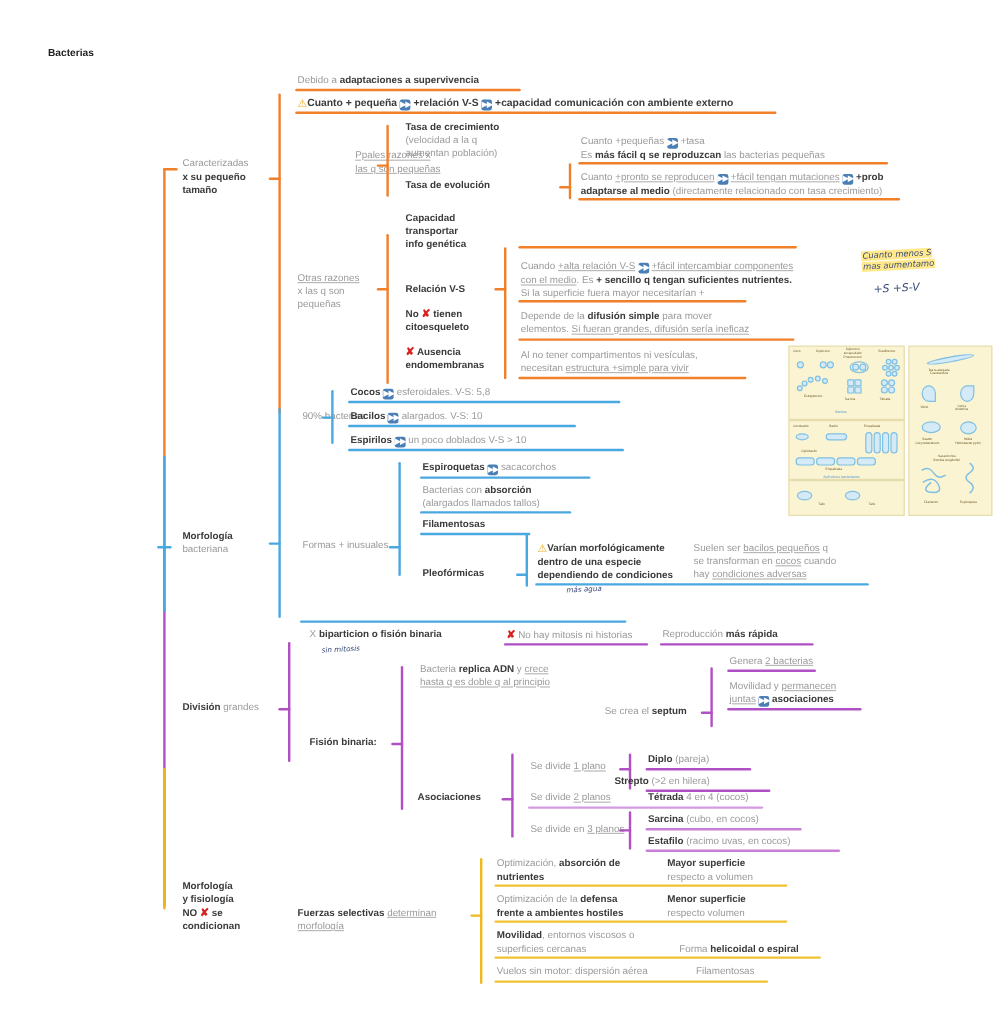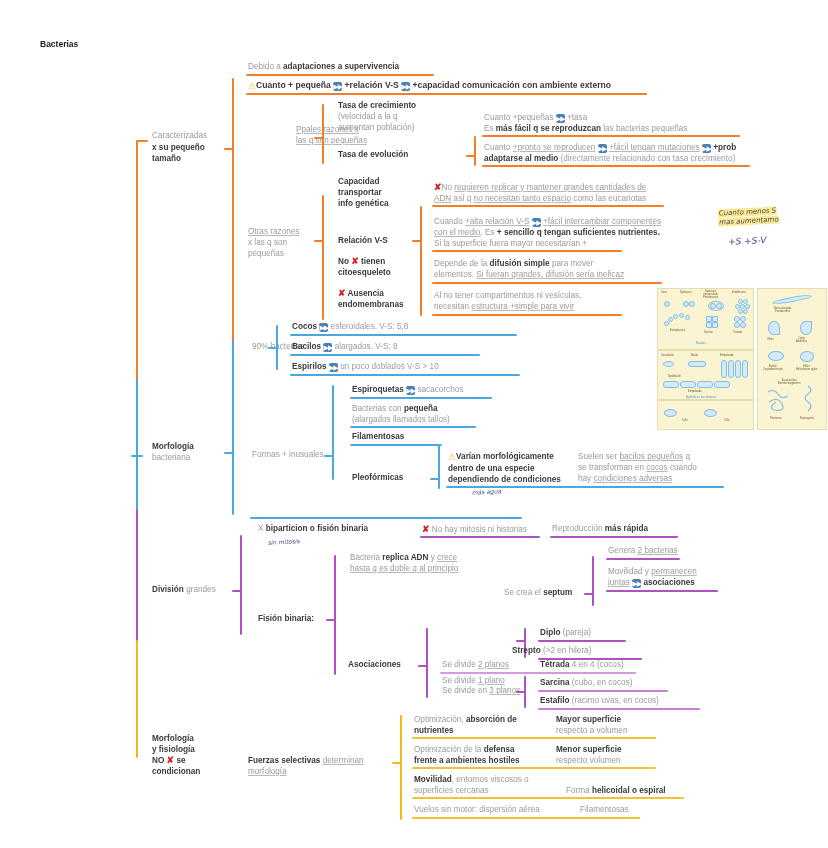--- a/index.html
+++ b/index.html
@@ -132,24 +132,20 @@
     <span>pequeñas</span>
   </div>
   <div class="vbar" style="left:322px; top:195px; height:125px; background:#f07f2a;"></div>
   <div class="bar" style="left:314px; top:240px; width:10px; background:#f07f2a;"></div>
 
   <div class="txt" style="left:338px; top:176px; line-height:11px;">
     <b>Capacidad</b><br>
     <b>transportar</b><br>
     <b>info genética</b>
   </div>
-  <div class="txt" style="left:434px; top:182px; line-height:11px;">
-    <span class="xmark">✘</span><span>No </span><u>requieren replicar y mantener grandes cantidades de</u><br>
-    <u>ADN</u><span> así q </span><u>no necesitan tanto espacio</u><span> como las eucariotas</span>
-  </div>
   <div class="bar" style="left:432px; top:205px; width:232px; background:#f07f2a;"></div>
 
   <div class="txt" style="left:338px; top:236px;">
     <b>Relación V-S</b>
   </div>
   <div class="vbar" style="left:420px; top:206px; height:110px; background:#f07f2a;"></div>
   <div class="bar" style="left:412px; top:240px; width:10px; background:#f07f2a;"></div>
   <div class="txt" style="left:434px; top:216px; line-height:11px;">
     <span>Cuando </span><u>+alta relación V-S</u>
     <span class="ff">▶▶</span>
@@ -202,21 +198,21 @@
   <div class="txt" style="left:292px; top:322px;">
     <b>Cocos</b>
     <span class="ff">▶▶</span>
     <span> esferoidales. V-S: 5,8</span>
   </div>
   <div class="bar" style="left:290px; top:334px; width:227px; background:#4aa8e0;"></div>
 
   <div class="txt" style="left:292px; top:342px;">
     <b>Bacilos</b>
     <span class="ff">▶▶</span>
-    <span> alargados. V-S: 8</span>
+    <span> alargados. V-S: 10</span>
   </div>
   <div class="bar" style="left:290px; top:354px; width:190px; background:#4aa8e0;"></div>
 
   <div class="txt" style="left:292px; top:362px;">
     <b>Espirilos</b>
     <span class="ff">▶▶</span>
     <span> un poco doblados V-S &gt; 10</span>
   </div>
   <div class="bar" style="left:290px; top:374px; width:230px; background:#4aa8e0;"></div>
 
@@ -225,21 +221,21 @@
   <div class="bar" style="left:324px; top:455px; width:10px; background:#4aa8e0;"></div>
 
   <div class="txt" style="left:352px; top:385px;">
     <b>Espiroquetas</b>
     <span class="ff">▶▶</span>
     <span> sacacorchos</span>
   </div>
   <div class="bar" style="left:350px; top:397px; width:142px; background:#4aa8e0;"></div>
 
   <div class="txt" style="left:352px; top:403px; line-height:11px;">
-    <span>Bacterias con </span><b>pequeña</b><br>
+    <span>Bacterias con </span><b>absorción</b><br>
     <span>(alargados llamados tallos)</span>
   </div>
   <div class="bar" style="left:350px; top:426px; width:126px; background:#4aa8e0;"></div>
 
   <div class="txt" style="left:352px; top:432px;">
     <b>Filamentosas</b>
   </div>
   <div class="bar" style="left:350px; top:444px; width:92px; background:#4aa8e0;"></div>
 
   <div class="txt" style="left:352px; top:473px;">
@@ -310,21 +306,21 @@
     <b>asociaciones</b>
   </div>
   <div class="bar" style="left:606px; top:590px; width:112px; background:#b14fc4;"></div>
 
   <div class="txt" style="left:348px; top:660px;">
     <b>Asociaciones</b>
   </div>
   <div class="vbar" style="left:426px; top:628px; height:70px; background:#b14fc4;"></div>
   <div class="bar" style="left:418px; top:665px; width:10px; background:#b14fc4;"></div>
 
-  <div class="txt" style="left:442px; top:634px;margin-top:42px;">
+  <div class="txt" style="left:442px; top:634px;">
     <span>Se divide </span><u>1 plano</u>
   </div>
   <div class="vbar" style="left:524px; top:628px; height:30px; background:#b14fc4;"></div>
   <div class="bar" style="left:516px; top:640px; width:10px; background:#b14fc4;"></div>
 
   <div class="txt" style="left:540px; top:628px;">
     <b>Diplo</b><span> (pareja)</span>
   </div>
   <div class="bar" style="left:538px; top:640px; width:88px; background:#b14fc4;"></div>
 

